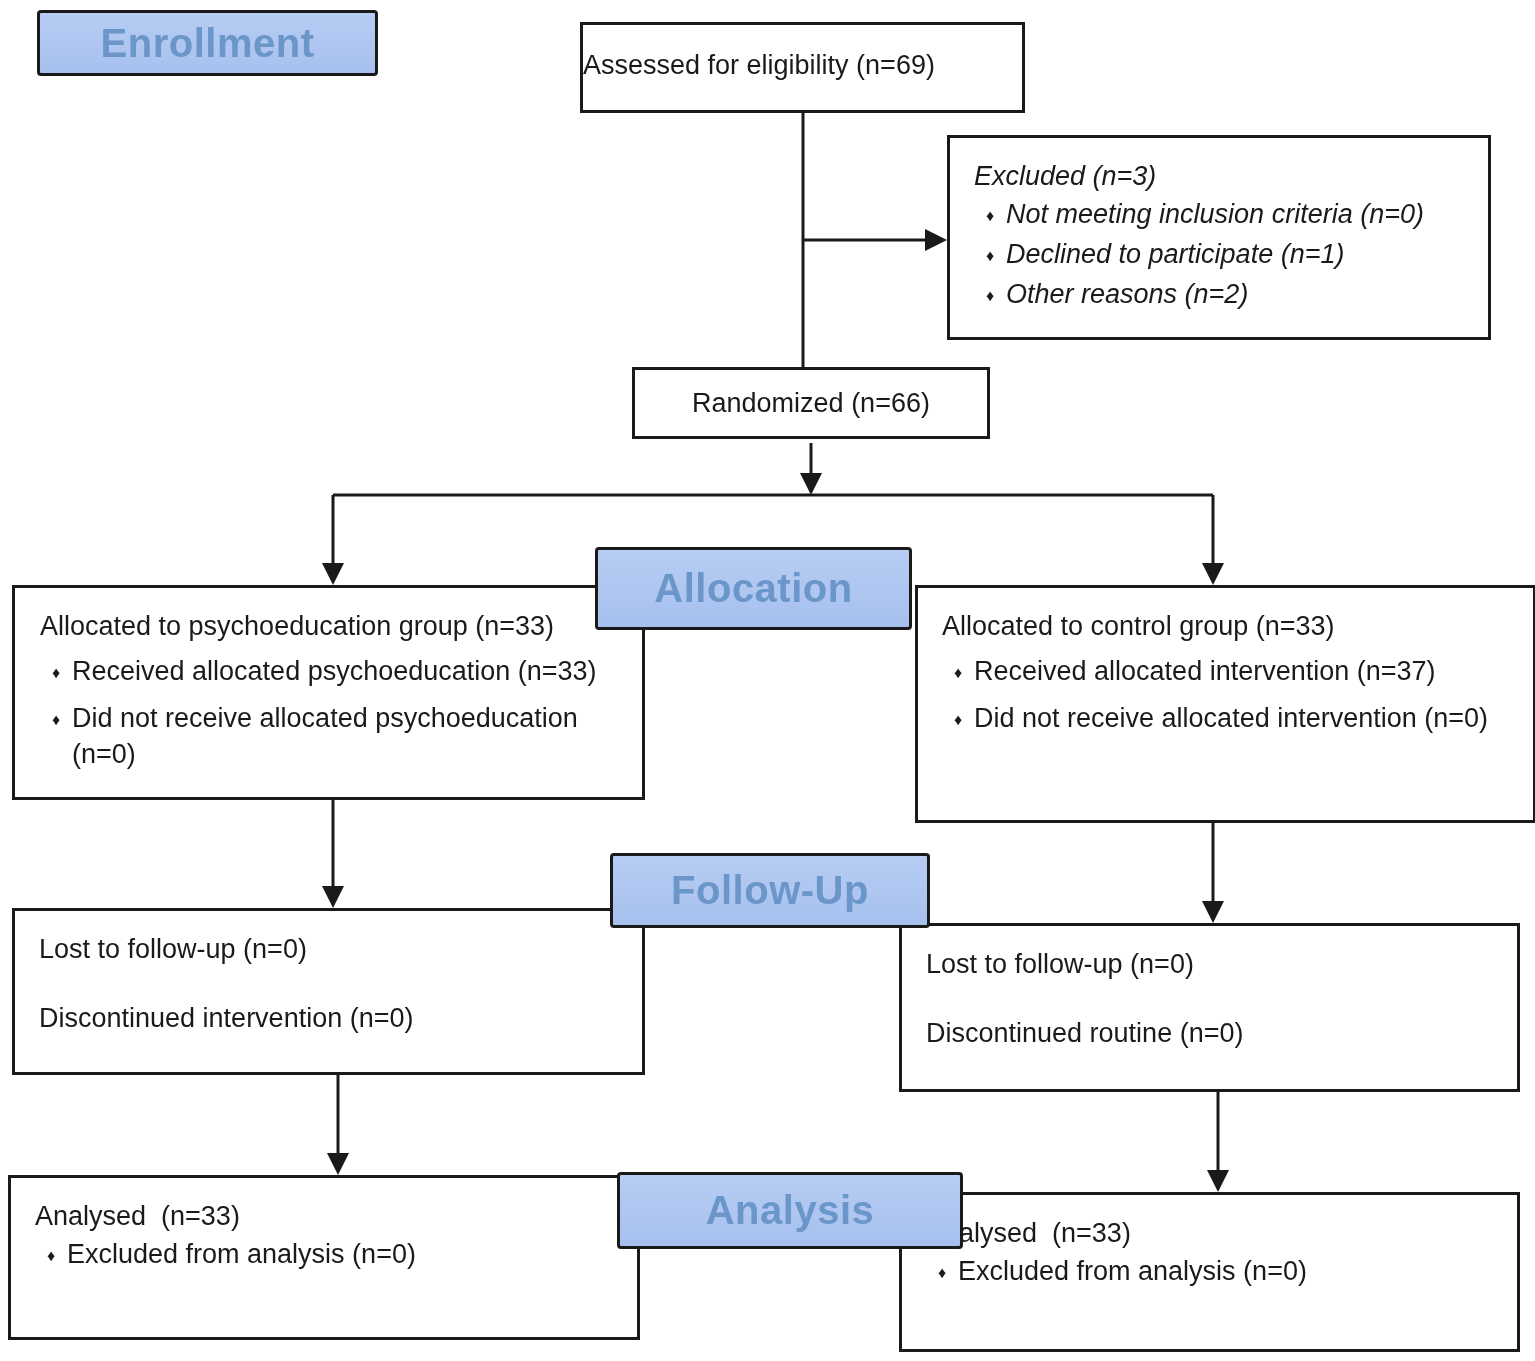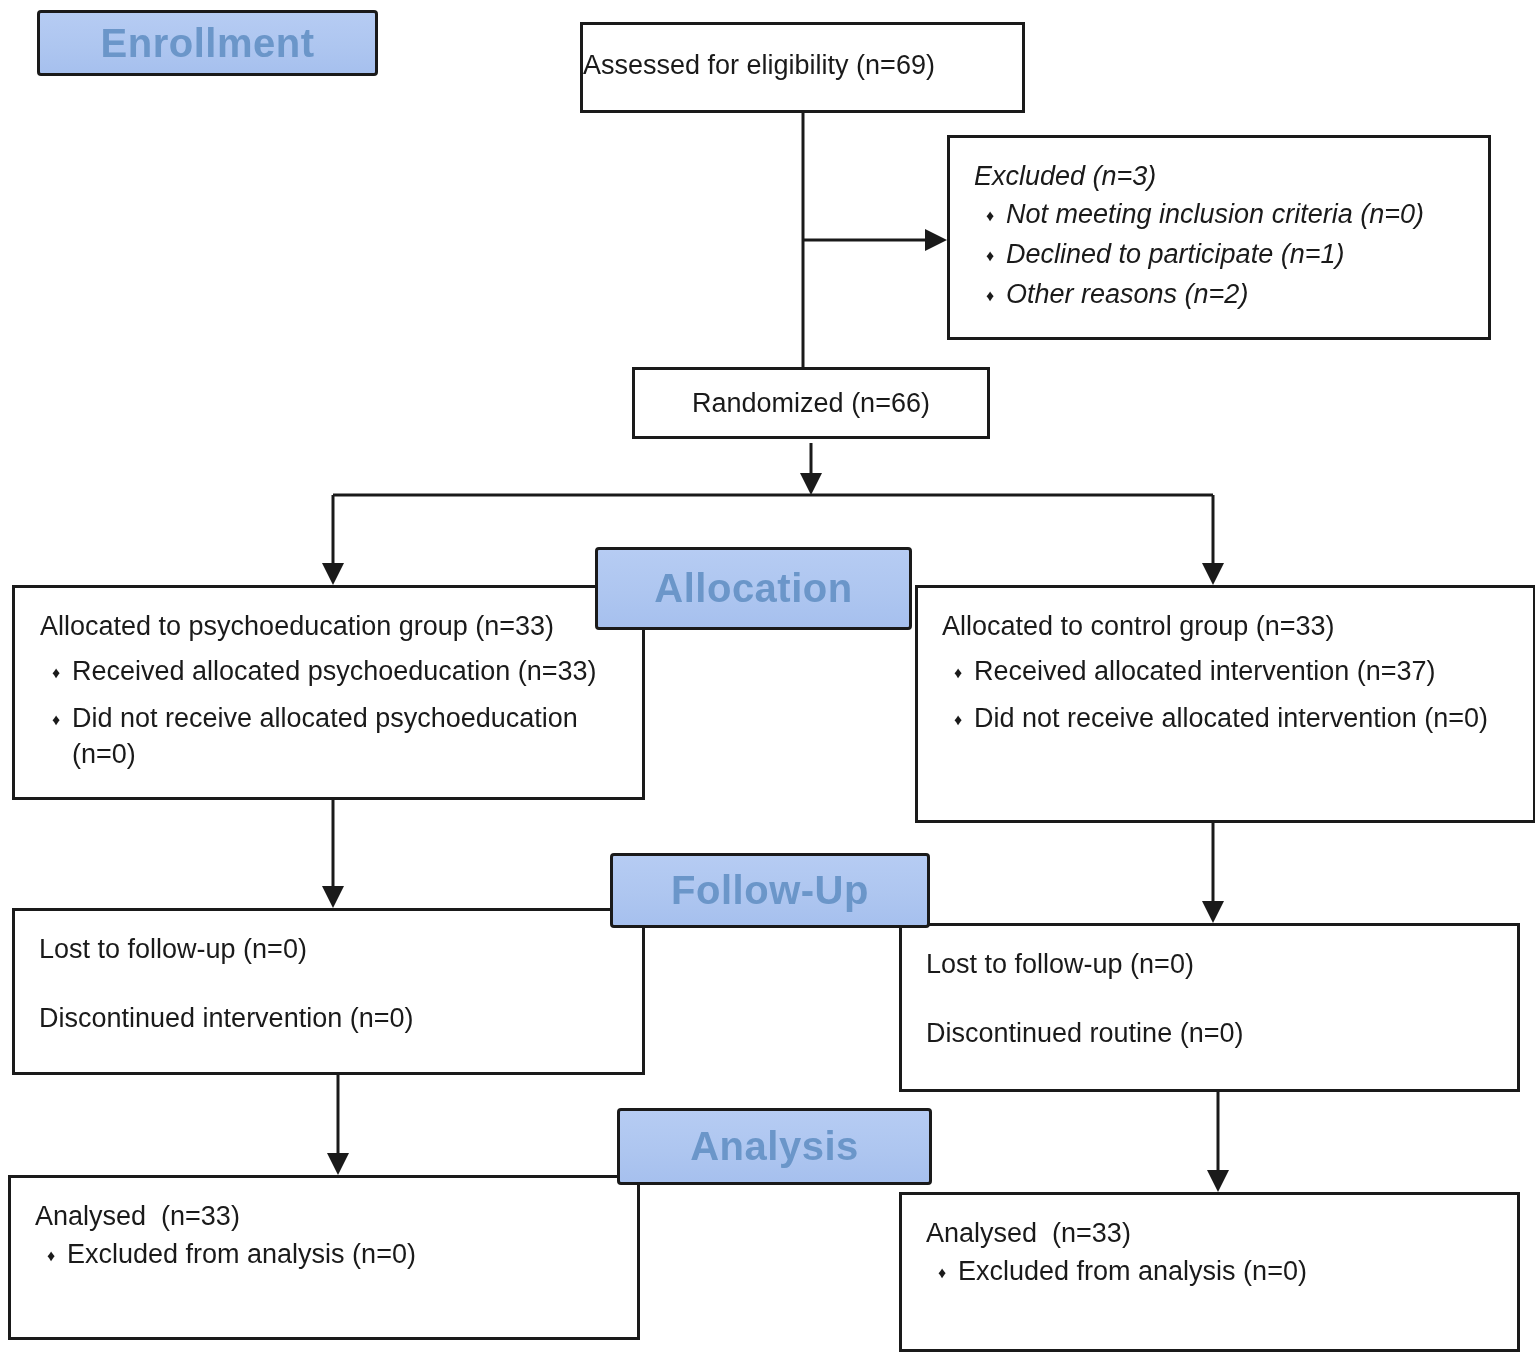--- a/index.html
+++ b/index.html
@@ -83,21 +83,21 @@
     <path d="M1218 1092 L1218 1173"></path>
     <polygon points="1207,1170 1229,1170 1218,1192"></polygon>
   </svg>
 
   <div class="stage" style="left:37px;top:10px;width:341px;height:66px;">Enrollment</div>
 
   <div class="stage" style="left:595px;top:547px;width:317px;height:83px;">Allocation</div>
 
   <div class="stage" style="left:610px;top:853px;width:320px;height:75px;">Follow-Up</div>
 
-  <div class="stage" style="left:617px;top:1108px;width:315px;height:77px;">Analysis</div>
+  <div class="stage" style="left:617px;top:1172px;width:346px;height:77px;">Analysis</div>
 
   <div class="box center-text" style="left:580px;top:22px;width:445px;height:91px;">
     <span>Assessed for eligibility (n=69)</span>
   </div>
 
   <div class="box pad tight" style="left:947px;top:135px;width:544px;height:205px;font-style:italic;">
     <span class="box-title">Excluded (n=3)</span>
     <div class="bullet">
       <span class="diamond">♦</span>
       <span class="btext">Not meeting inclusion criteria (n=0)</span>

